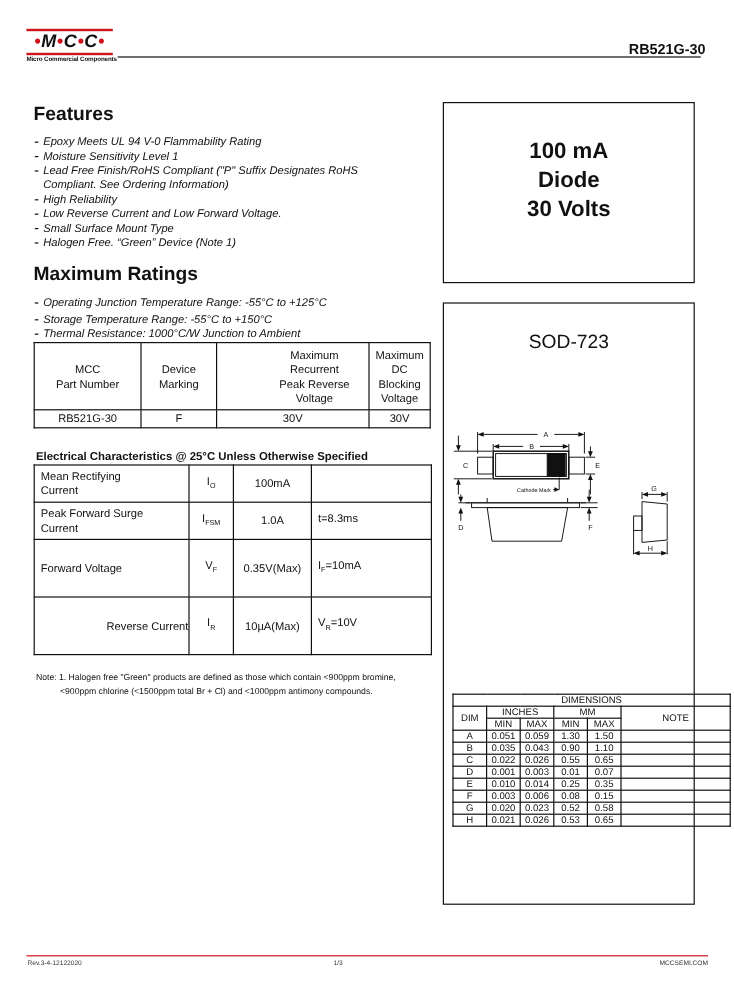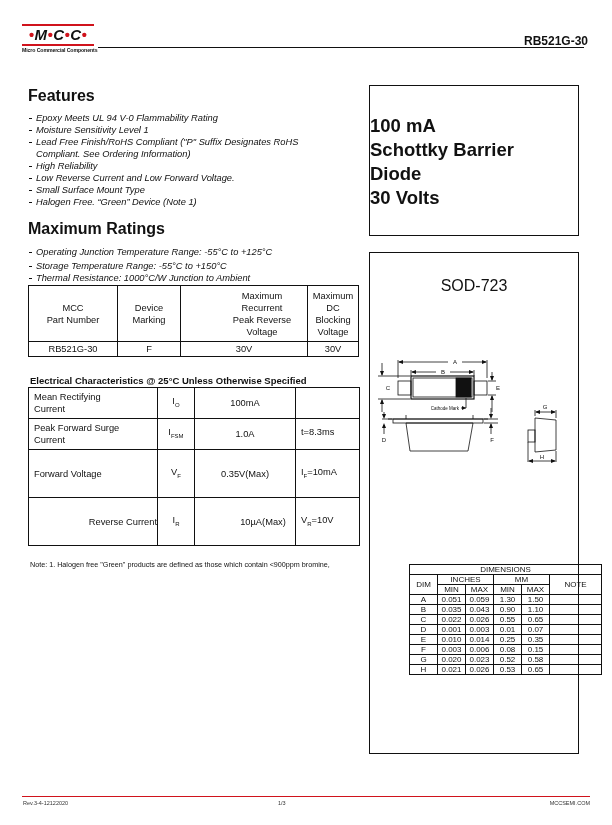--- a/index.html
+++ b/index.html
@@ -29,25 +29,25 @@
   .t1 tr.d td{height:14px;}
   
   .ec-title{left:30px;top:375px;font-size:9.5px;font-weight:bold;}
   .t2{left:28px;top:387px;width:332px;font-size:9.3px;}
   .t2 td{border:1px solid #111;padding:0 0 0 5px;line-height:12px;}
   .t2 td.c{text-align:center;padding:0;}
   .t2 sub{font-size:6px;}
   .note{left:30px;top:559px;font-size:7.2px;line-height:11px;}
   
   .box1{left:369px;top:85px;width:208px;height:149px;border:1px solid #111;}
-  .box1 .txt{position:absolute;left:0;top:28px;width:208px;text-align:left;font-size:18.5px;font-weight:bold;line-height:24px;}
+  .box1 .txt{position:absolute;left:0;top:28px;width:208px;text-align:center;font-size:18.5px;font-weight:bold;line-height:24px;}
   .box2{left:369px;top:252px;width:208px;height:500px;border:1px solid #111;}
   .pkg{position:absolute;left:0;top:24px;width:208px;text-align:center;font-size:16px;}
   .drawing{position:absolute;left:8px;top:95px;}
-  .t3{position:absolute;left:7px;top:311px;width:193px;font-size:8px;margin-left:32px;}
+  .t3{position:absolute;left:7px;top:325px;width:232px;font-size:8px;}
   .t3 td{border:1px solid #111;text-align:center;padding:0;height:9px;line-height:9px;}
   
   .foot-line{left:22px;top:796px;width:568px;height:1px;background:#d0131c;}
   .foot{top:800px;font-size:5.5px;color:#333;}
 </style>
 </head>
 <body>
 
 <div class="abs logo">
   <div class="bar t"></div>
@@ -121,33 +121,33 @@
       </tr>
       <tr style="height: 48px;">
         <td style="width:123px;"><span style="display:inline-block;width:100px;">Forward Voltage</span></td>
         <td class="c" style="width:36px;"><span>V</span><sub>F</sub></td>
         <td class="c" style="width:64px;">0.35V(Max)</td>
         <td><span>I</span><sub>F</sub><span>=10mA</span></td>
       </tr>
       <tr style="height: 48px;">
         <td style="width:123px;text-align:right;"><span style="display:inline-block;width:100px;">Reverse Current</span></td>
         <td class="c" style="width:36px;"><span>I</span><sub>R</sub></td>
-        <td class="c" style="width:64px;padding-left:36px;">10µA(Max)</td>
+        <td class="c" style="width:64px;">10µA(Max)</td>
         <td><span>V</span><sub>R</sub><span>=10V</span></td>
       </tr>
     </tbody>
 </table>
 <div class="abs note">
   <div>Note: 1. Halogen free "Green" products are defined as those which contain &lt;900ppm bromine,</div>
+  <div style="padding-left:20px;">&lt;900ppm chlorine (&lt;1500ppm total Br + Cl) and &lt;1000ppm antimony compounds.</div>
 </div>
 
 <div class="abs box1">
   <div class="txt">
     <div>100 mA</div>
-    <div>Schottky Barrier</div>
     <div>Diode</div>
     <div>30 Volts</div>
   </div>
 </div>
 
 <div class="abs box2">
   <div class="pkg">SOD-723</div>
 
   <svg class="drawing" width="195" height="130" viewBox="0 0 195 130">
     <g stroke="#111" fill="none" stroke-width="0.8">

